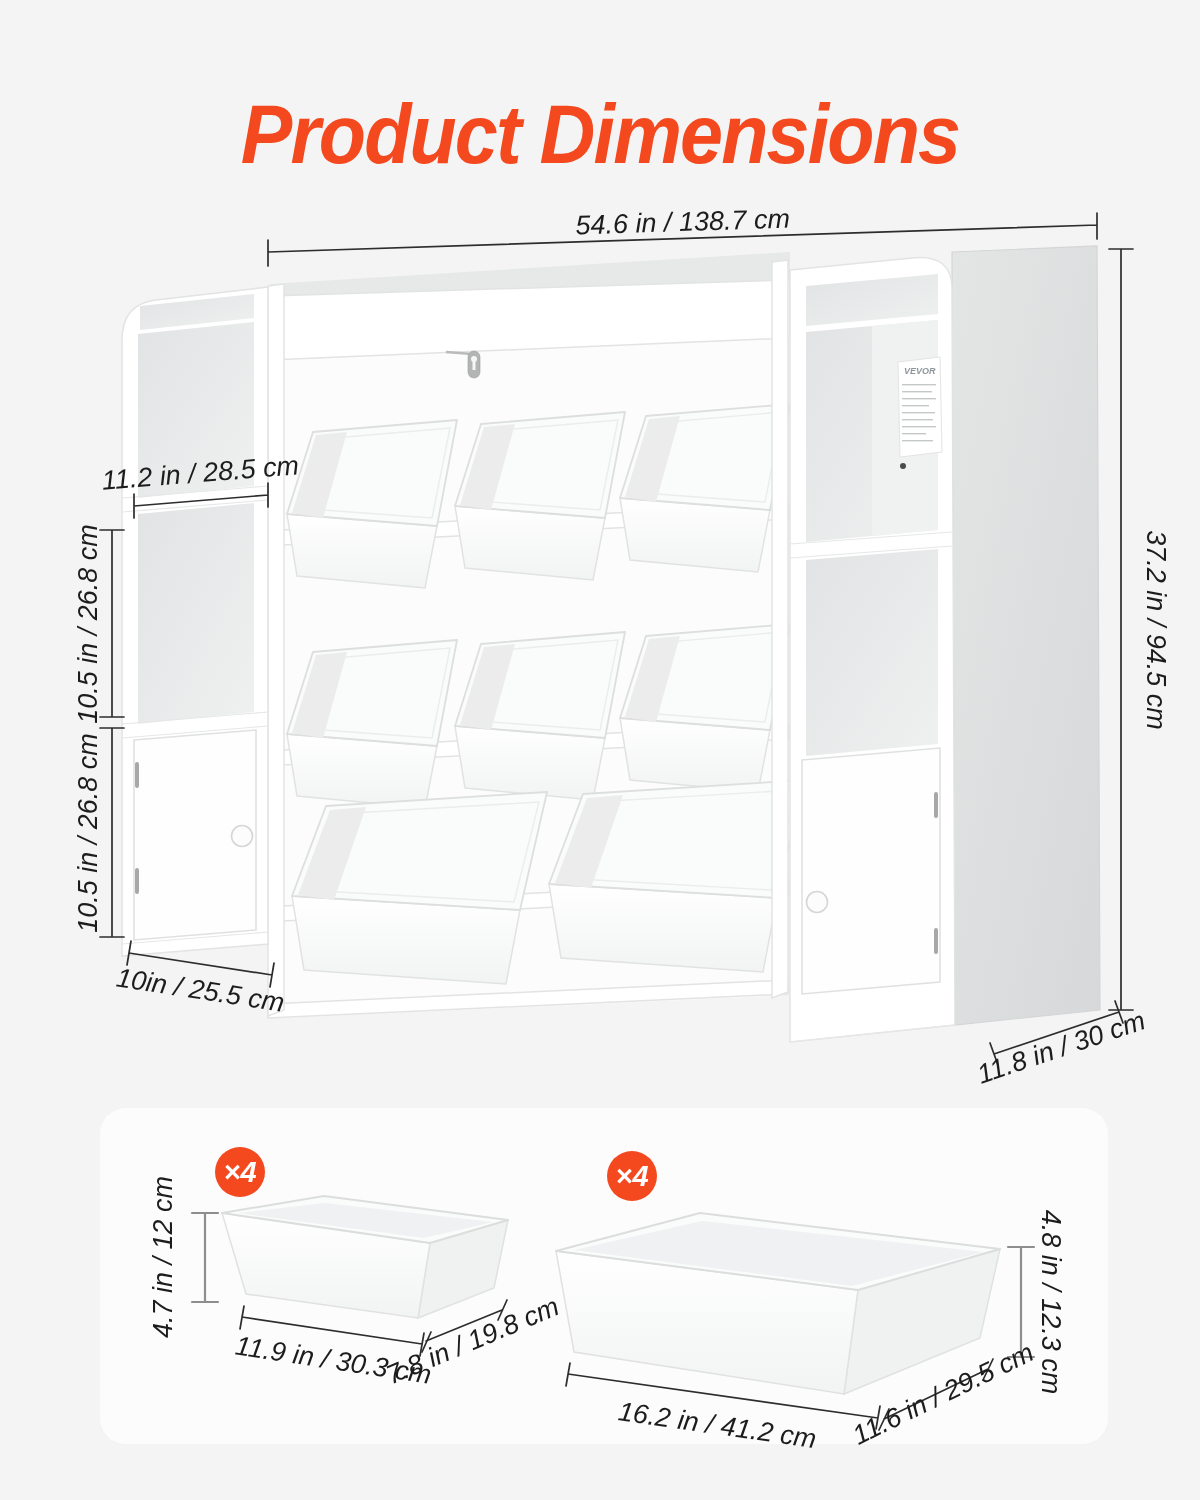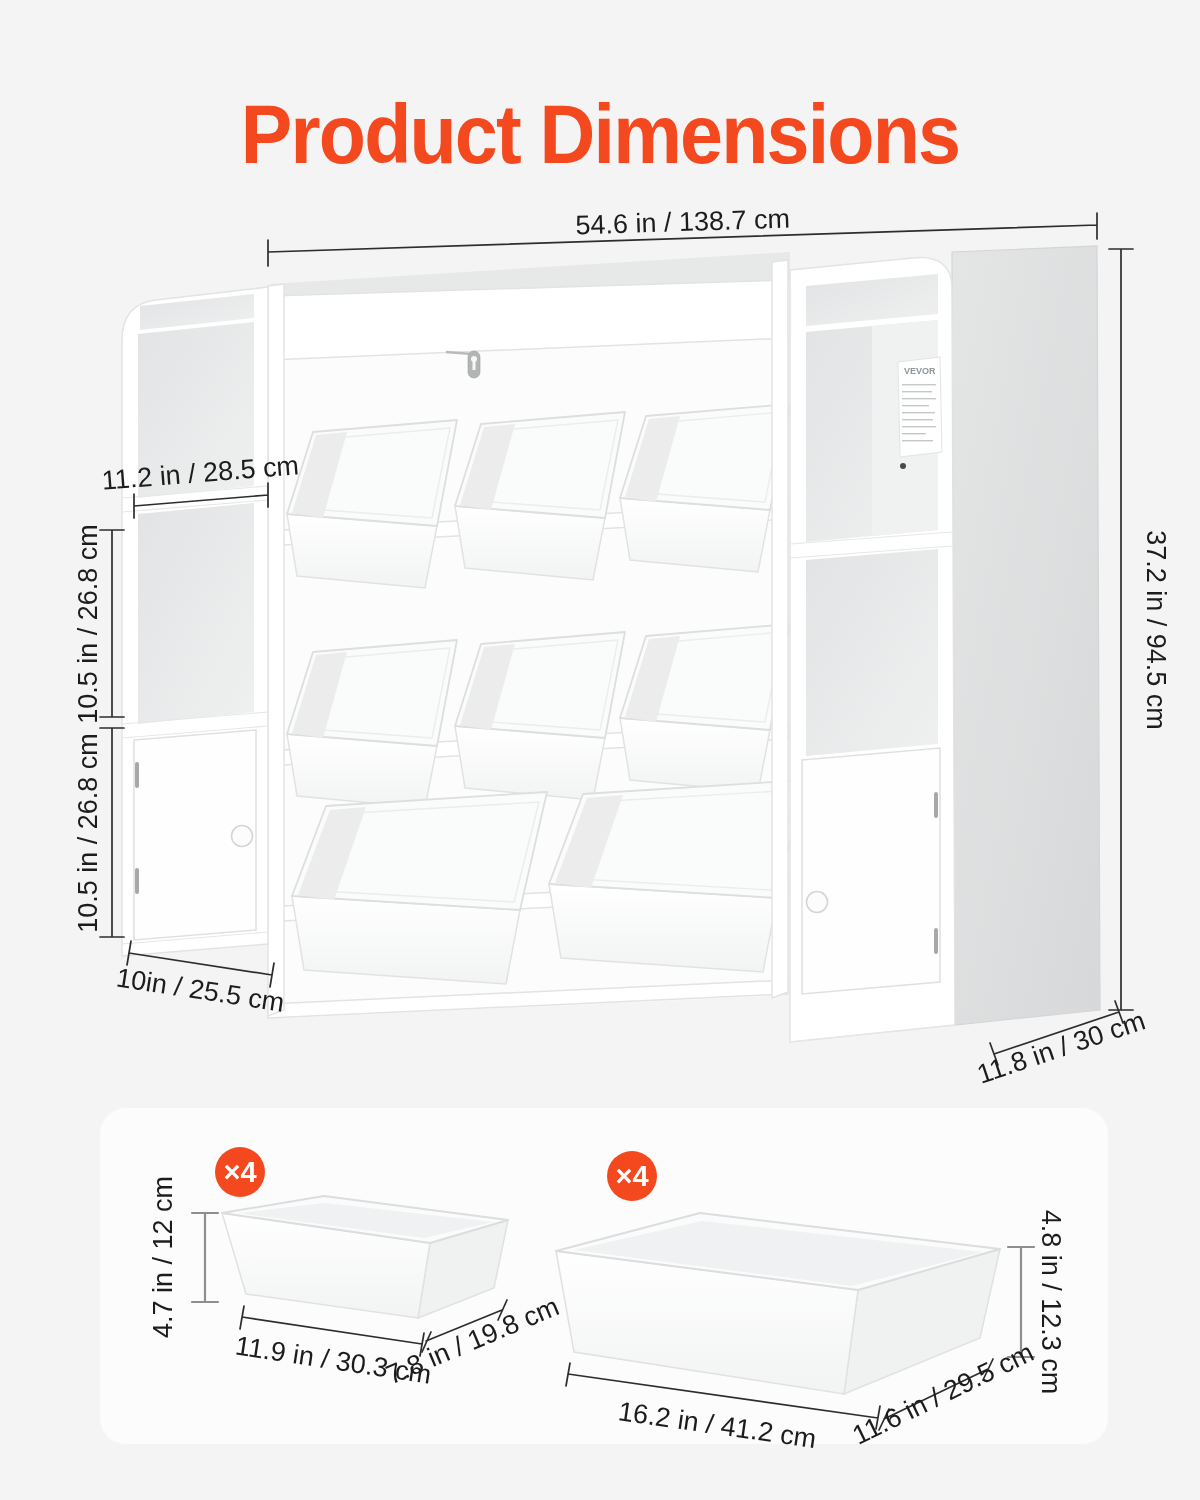--- a/index.html
+++ b/index.html
@@ -2,21 +2,21 @@
 <html><head>
 <meta charset="utf-8">
 <style>
   html,body{margin:0;padding:0;}
   body{
     width:1200px;height:1500px;
     background:#f4f4f5;
     font-family:"Liberation Sans","DejaVu Sans",sans-serif;
     overflow:hidden;position:relative;
   }
-  .stage{position:absolute;inset:0;width:1200px;height:1500px;}
+  .stage{position:absolute;inset:0;width:1200px;height:1500px;font-style:italic;}
   h1.page-title{
     position:absolute;top:92px;left:0;width:1200px;margin:0;
     text-align:center;font-size:84px;font-weight:800;letter-spacing:-2px;
     color:#f4491f;line-height:1;transform:scaleX(.92);transform-origin:50% 50%;
   }
   svg{position:absolute;top:0;left:0;}
   .dim-line{stroke:#2d2d2d;stroke-width:1.7;fill:none;stroke-linecap:round;}
   .dim-line-gray{stroke:#8d8e8e;stroke-width:2.2;fill:none;stroke-linecap:round;}
   .dim-text{fill:#1c1c1c;font-size:27px;font-family:"Liberation Sans","DejaVu Sans",sans-serif;}
   .badge-text{fill:#ffffff;font-size:29px;font-weight:700;font-family:"Liberation Sans","DejaVu Sans",sans-serif;}

